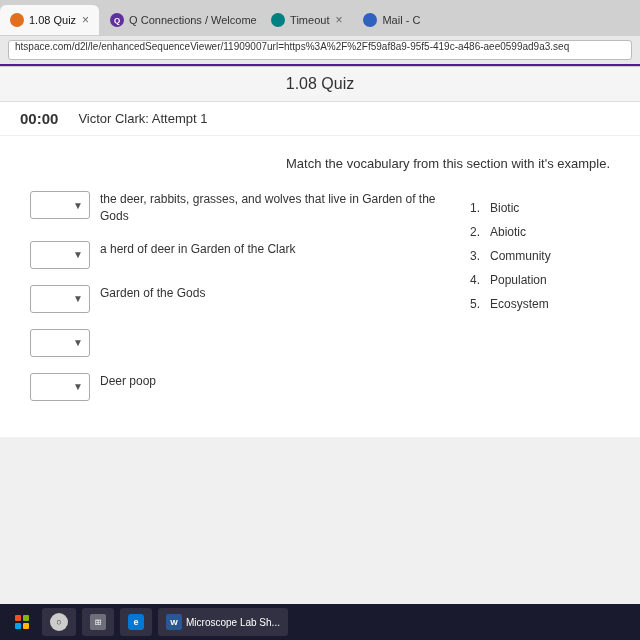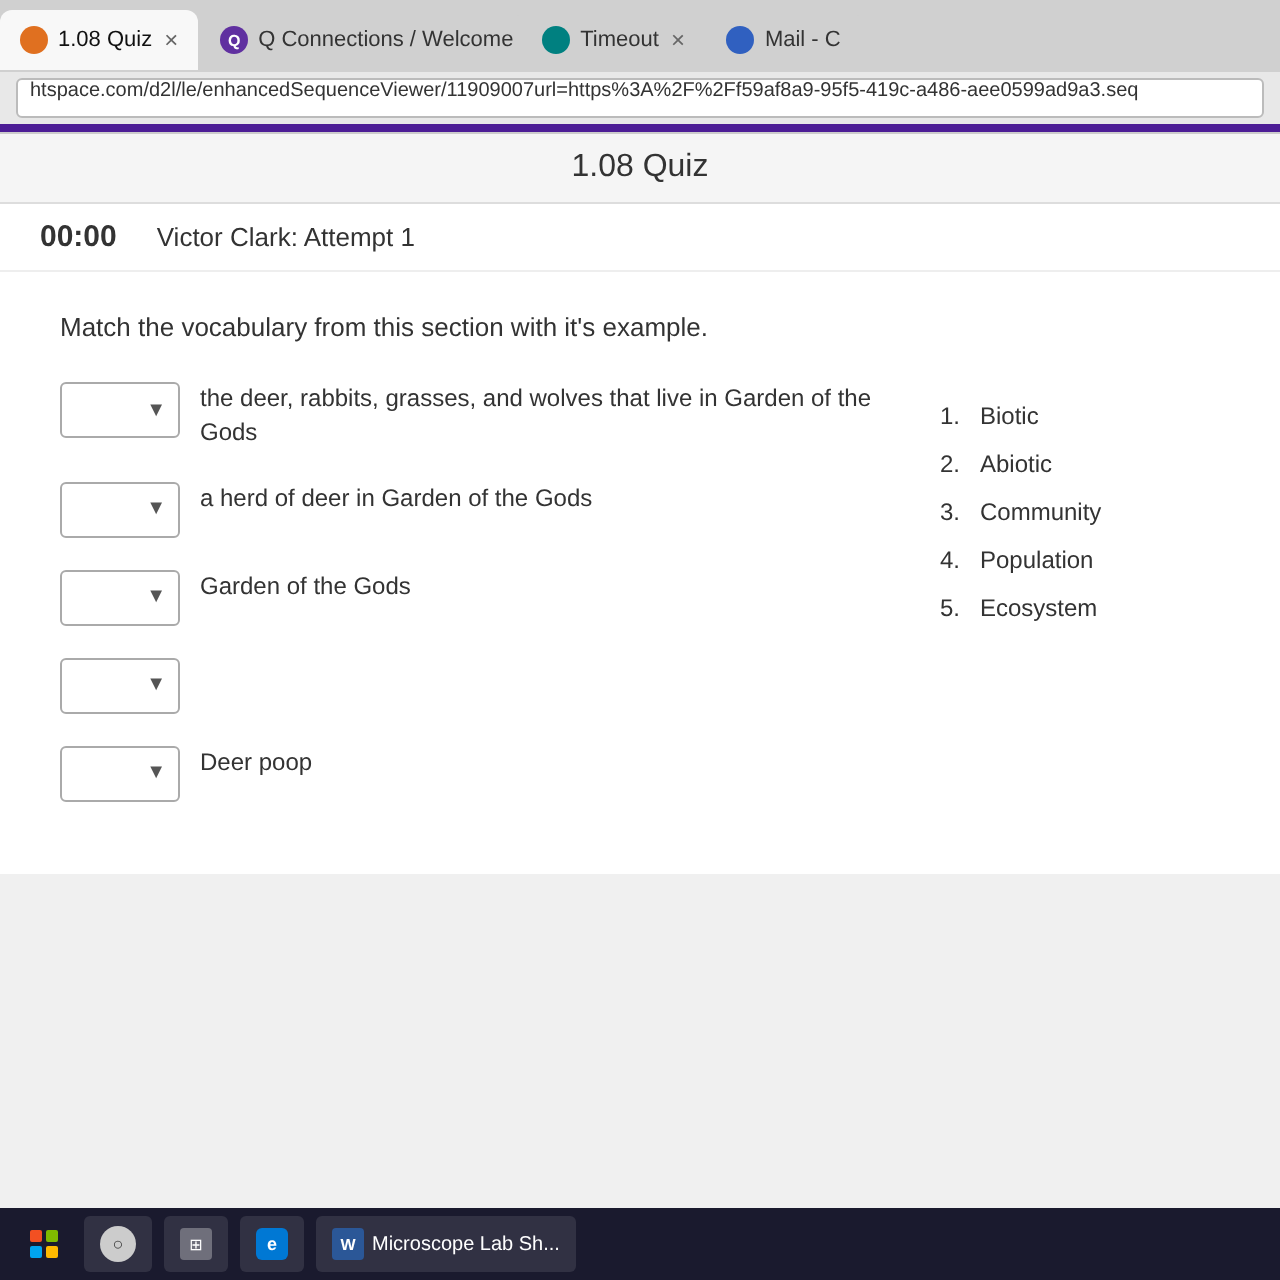--- a/index.html
+++ b/index.html
@@ -68,21 +68,21 @@
     }
 
     .address-bar-row {
       background: #e8e8e8;
       height: 30px;
       display: flex;
       align-items: center;
       padding: 0 8px;
       font-size: 10px;
       color: #333;
-      border-bottom: 4px solid #4c1d95;
+      border-bottom: 2px solid #4c1d95;
     }
 
     .address-bar {
       background: white;
       border: 1px solid #bbb;
       border-radius: 3px;
       flex: 1;
       height: 20px;
       padding: 0 6px;
       font-size: 10px;
@@ -131,21 +131,21 @@
     
     .quiz-body {
       background: white;
       padding: 20px 30px;
     }
 
     .question-text {
       font-size: 13px;
       color: #333;
       margin-bottom: 20px;
-      text-align: left;
+      text-align: right;
     }
 
     .matching-container {
       display: flex;
       gap: 20px;
     }
 
     .left-column {
       flex: 1;
     }
@@ -361,21 +361,21 @@
             <span class="dropdown-chevron">▼</span>
           </div>
           <span class="match-description">the deer, rabbits, grasses, and wolves that live in Garden of the Gods</span>
         </div>
 
         <div class="match-row">
           <div class="dropdown-box">
             <span></span>
             <span class="dropdown-chevron">▼</span>
           </div>
-          <span class="match-description">a herd of deer in Garden of the Gods</span>
+          <span class="match-description">a herd of deer in Garden of the Clark</span>
         </div>
 
         <div class="match-row">
           <div class="dropdown-box">
             <span></span>
             <span class="dropdown-chevron">▼</span>
           </div>
           <span class="match-description">Garden of the Gods</span>
         </div>
 

